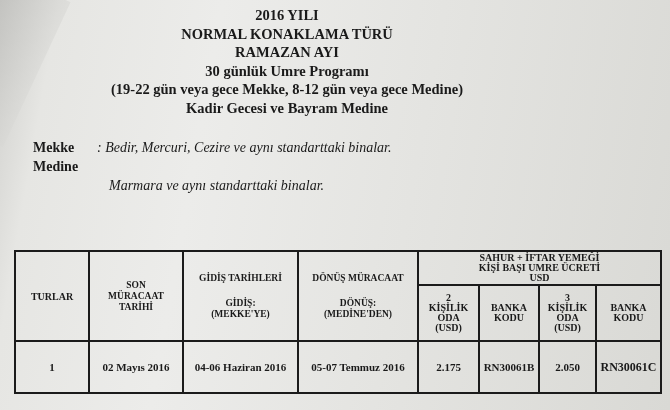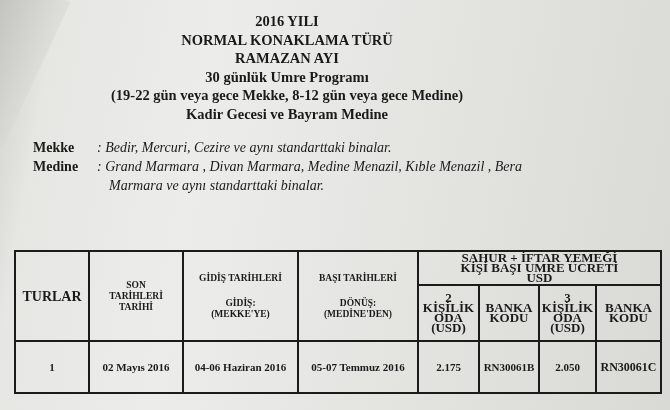--- a/index.html
+++ b/index.html
@@ -6,35 +6,35 @@
   body {
     width:670px; height:410px; overflow:hidden; position:relative;
     background: linear-gradient(100deg, #cfcfcc 0%, #e6e6e3 8%, #ececea 30%, #e4e4e1 60%, #d9d9d5 100%);
     font-family: "Liberation Serif", serif; color:#1a1a1a;
   }
   .fold {
     position:absolute; left:-30px; top:-20px; width:70px; height:160px;
     background: linear-gradient(90deg, #b9b9b6, #d8d8d5);
     transform: rotate(25deg); opacity:.6;
   }
-  .title-block { position:absolute; left:0; top:12px; width:574px; text-align:center; }
+  .title-block { position:absolute; left:0; top:6px; width:574px; text-align:center; }
   .title-block div { font-weight:bold; font-size:14.5px; line-height:18.6px; }
   .hotels { position:absolute; left:33px; top:138px; font-size:14px; line-height:19px; }
   .hotels .row { display:flex; }
   .hotels .lbl { font-weight:bold; width:64px; }
   .hotels .val { width:520px;font-style:italic; }
   table {
     position:absolute; left:14px; top:250px; border-collapse:collapse;
     font-family:"Liberation Serif", serif; table-layout:fixed;
   }
   td, th { border:2px solid #1b1b1b; text-align:center; vertical-align:middle; padding:0;font-weight:bold; }
   th { font-weight:bold; font-size:9.5px; line-height:11px; }
   td { font-size:11px; height:50px; }
-  .big { font-size:14px;margin-top:43px; }
-  .sub { font-size:13px; line-height:10px; }
+  .big { font-size:10px;margin-top:43px; }
+  .sub { font-size:10px; line-height:10px; }
 </style>
 </head>
 <body>
 
 <div class="fold"></div>
 
 <div class="title-block">
   <div>2016 YILI</div>
   <div>NORMAL KONAKLAMA TÜRÜ</div>
   <div>RAMAZAN AYI</div>
@@ -43,21 +43,20 @@
   <div>Kadir Gecesi ve Bayram Medine</div>
 </div>
 
 <div class="hotels">
   <div class="row">
     <span class="lbl">Mekke</span>
     <span class="val">: Bedir, Mercuri, Cezire ve aynı standarttaki binalar.</span>
   </div>
   <div class="row">
     <span class="lbl">Medine</span>
-    <span class="val">: Grand Marmara , Divan Marmara, Medine Menazil, Kıble Menazil , Bera</span>
   </div>
   <div class="row">
     <span class="lbl"></span>
     <span class="val" style="padding-left:12px">Marmara  ve aynı standarttaki binalar.</span>
   </div>
 </div>
 
 <table>
   <colgroup>
     <col style="width:74px">
@@ -67,31 +66,31 @@
     <col style="width:61px">
       <col style="width:60px">
       <col style="width:57px">
       <col style="width:65px">
   </colgroup>
   <tbody>
       <tr style="height:34px">
     <th rowspan="2" class="big">TURLAR</th>
     <th rowspan="2">
       <div>SON</div>
-      <div>TARİHLERİ</div>
+      <div>MÜRACAAT</div>
       <div>TARİHİ</div>
     </th>
     <th rowspan="2">
       <div>GİDİŞ TARİHLERİ</div>
       <div style="height:14px"></div>
       <div>GİDİŞ:</div>
       <div>(MEKKE'YE)</div>
     </th>
     <th rowspan="2">
-      <div>BAŞI TARİHLERİ</div>
+      <div>DÖNÜŞ MÜRACAAT</div>
       <div style="height:14px"></div>
       <div>DÖNÜŞ:</div>
       <div>(MEDİNE'DEN)</div>
     </th>
     <th colspan="4" class="sub">
       <div>SAHUR + İFTAR YEMEĞİ</div>
       <div>KİŞİ BAŞI UMRE ÜCRETİ</div>
       <div>USD</div>
     </th>
   </tr>

